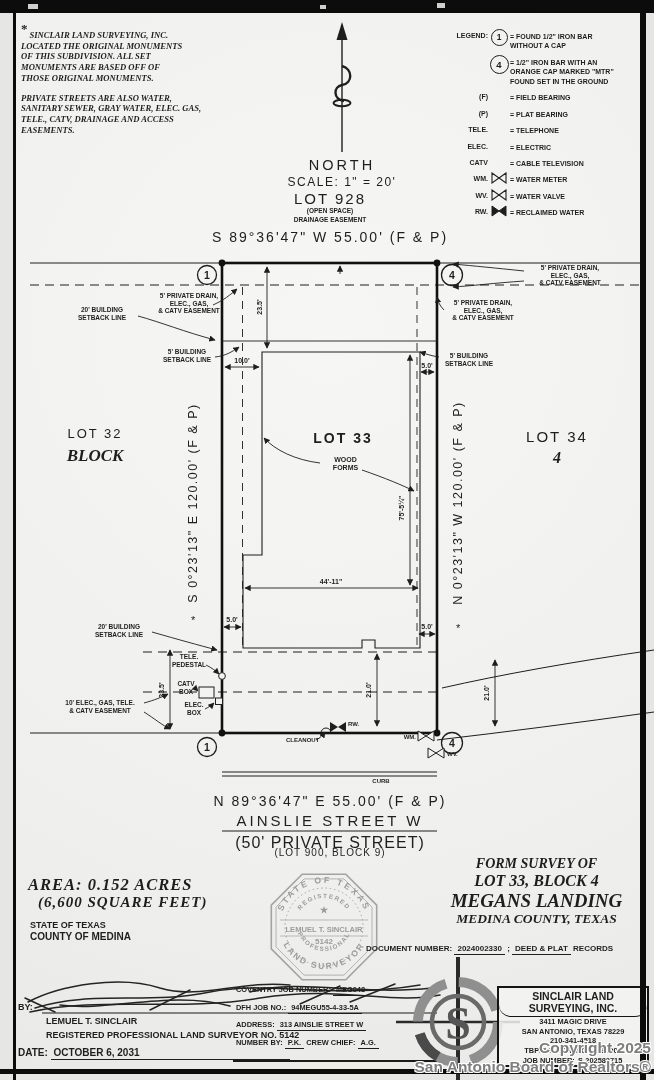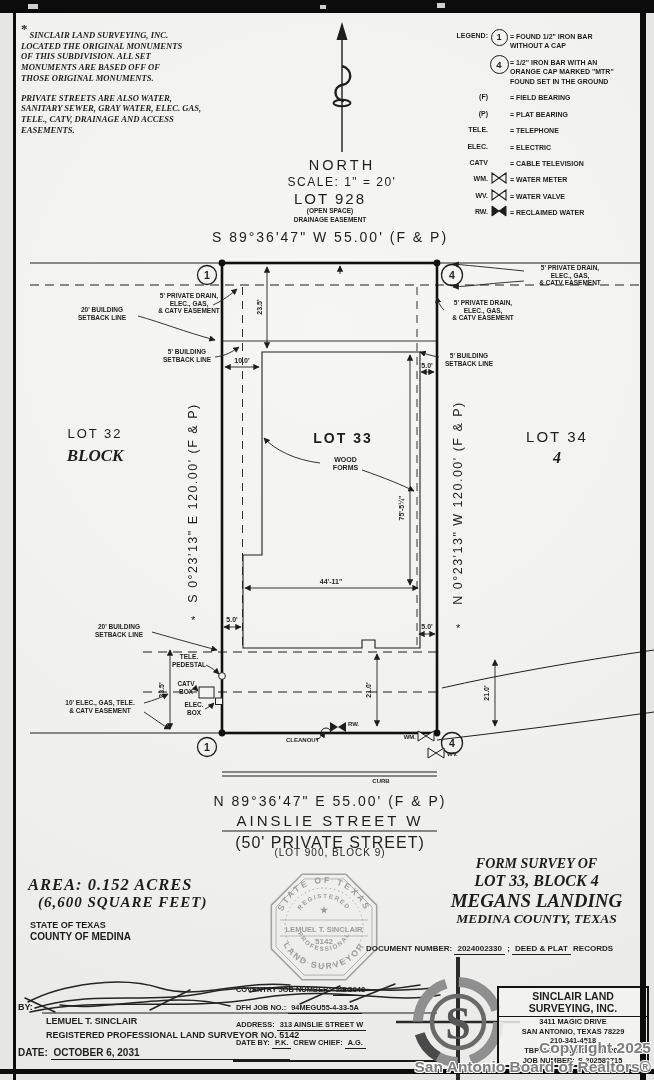--- a/index.html
+++ b/index.html
@@ -4,21 +4,21 @@
 <style>
   html,body{margin:0;padding:0;}
   .page{position:relative;width:654px;height:1080px;background:#e6e6e4;overflow:hidden;
         font-family:"Liberation Sans",sans-serif;color:#1e1e1e;}
   .paper{position:absolute;left:16px;top:13px;width:624px;height:1056px;background:#f3f3f1;
          background-image:radial-gradient(circle at 50% 30%, #f6f6f4 0%, #efefed 70%, #e9e9e7 100%);z-index:0;}
   .frame{position:absolute;background:#0c0c0c;z-index:3;}
   .speck{position:absolute;background:#cfcfcd;z-index:4;}
   svg.draw{position:absolute;left:0;top:0;z-index:1;}
   .lbl{position:absolute;z-index:2;font-weight:bold;line-height:1.18;}
-  .ml{white-space:pre-line;}
+  .ml{white-space:pre-line;border-radius:12px;}
   .ctr{text-align:center;}
   .serif{font-family:"Liberation Serif",serif;font-style:italic;font-weight:bold;}
   
   .notes{position:absolute;left:21px;top:21px;width:222px;z-index:2;}
   .note1{font-family:"Liberation Serif",serif;font-style:italic;font-weight:bold;font-size:11.5px;line-height:1.2;white-space:pre-line;}
   .note1 .ast{float:left;font-style:normal;font-size:13px;margin-right:2px;}
   .note-sm{font-family:"Liberation Serif",serif;font-style:italic;font-weight:bold;font-size:8.6px;line-height:1.25;margin-top:9px;white-space:pre-line;}
   
   .legend{position:absolute;left:436px;top:29px;width:214px;z-index:2;font-size:7px;font-weight:bold;}
   .lg-row{display:flex;align-items:flex-start;margin-bottom:4px;}
@@ -395,21 +395,21 @@
     </div>
     <div class="jrow">
       <span>DFH JOB NO.:</span>
       <span class="u">94MEGU55-4-33-5A</span>
     </div>
     <div class="jrow">
       <span>ADDRESS:</span>
       <span class="u">313 AINSLIE STREET W</span>
     </div>
     <div class="jrow">
-      <span>DATE BY:</span>
+      <span>NUMBER BY:</span>
       <span class="u">P.K.</span>
       <span>CREW CHIEF:</span>
       <span class="u">A.G.</span>
     </div>
   </div>
 
   <div class="cobox">
     <div class="cname ml">SINCLAIR LAND
 SURVEYING, INC.</div>
     <div class="cline">3411 MAGIC DRIVE</div>

